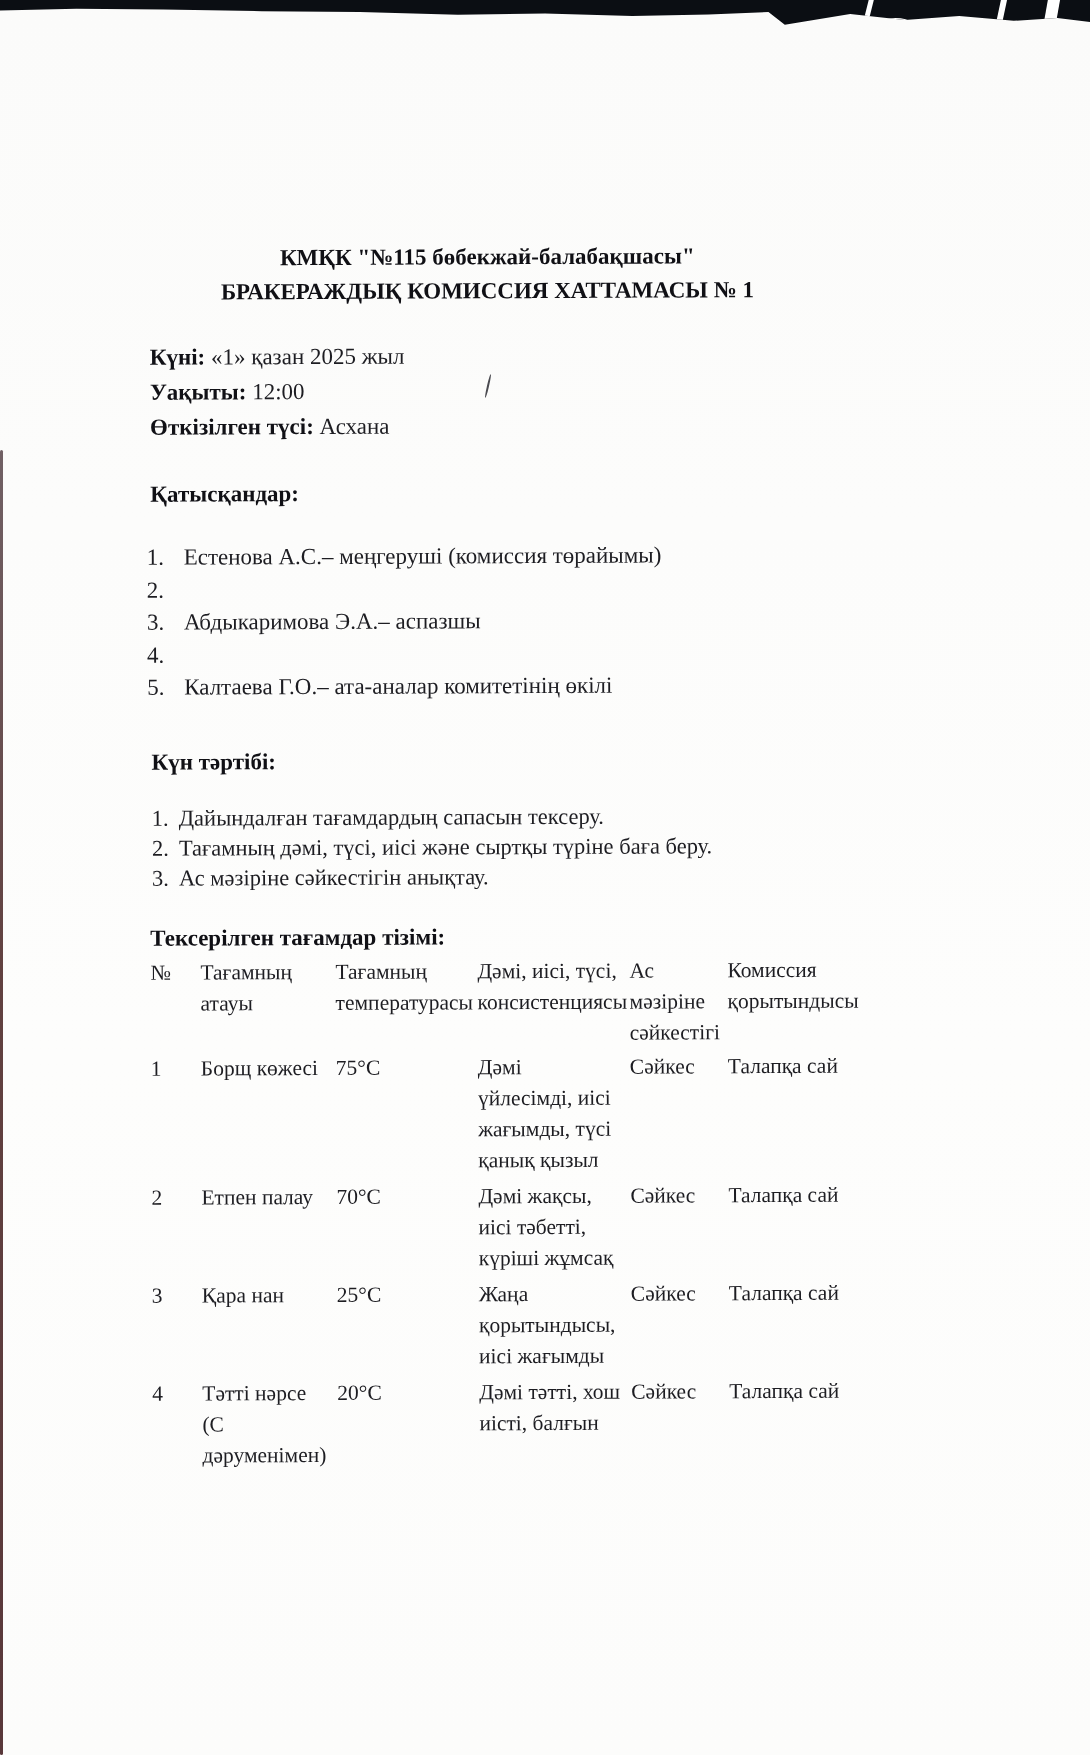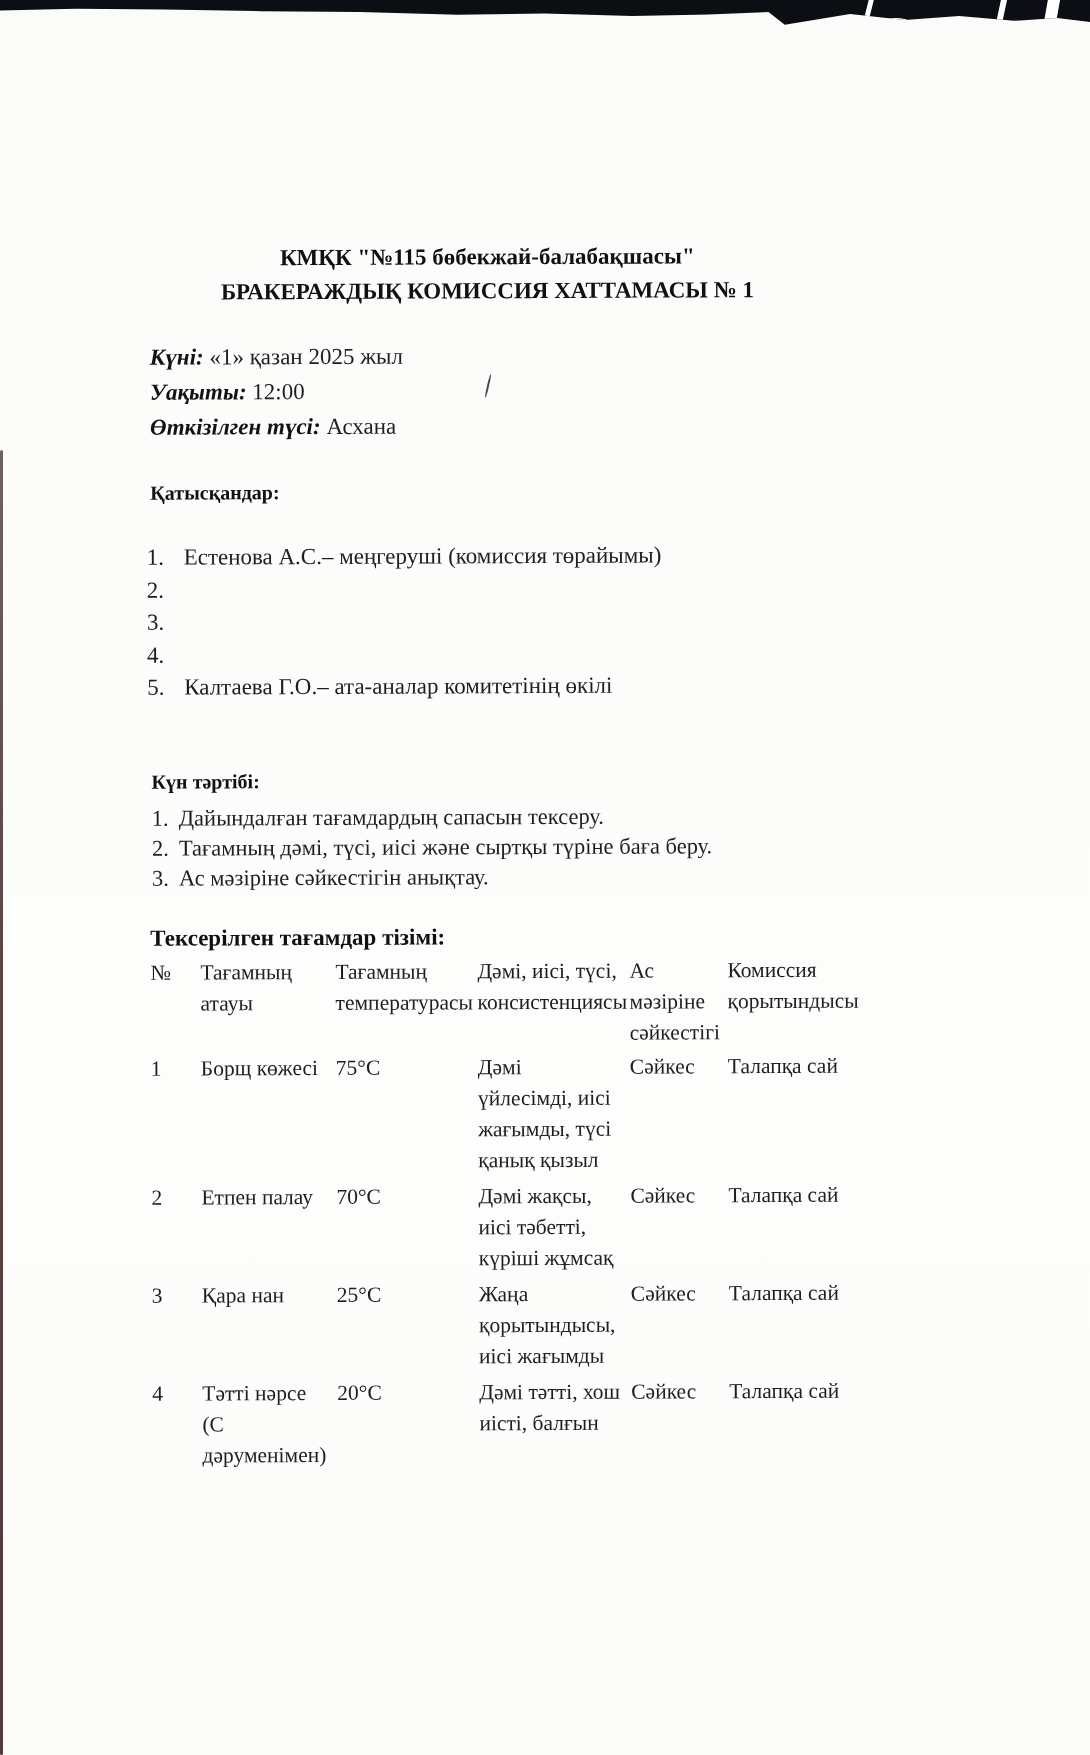--- a/index.html
+++ b/index.html
@@ -29,32 +29,32 @@
     position:absolute;left:0;top:450px;width:3px;height:1305px;
     background:linear-gradient(180deg,#58454a 0%,#46201f 40%,#3c1518 100%);
     border-radius:2px;opacity:.85;
   }
   .stray-mark{
     position:absolute;left:487px;top:374px;width:2px;height:24px;
     background:#4a4a50;border-radius:45%;transform:rotate(13deg);
   }
   
   .content{position:absolute;left:0;top:0;width:1090px;height:1755px;transform:rotate(-0.25deg);}
-  .b{font-weight:700;color:#111116;font-style:italic;}
+  .b{font-weight:700;color:#111116;}
   .title-block{
     position:absolute;left:0;top:240px;width:980px;
     text-align:center;font-weight:700;font-size:23px;line-height:34px;color:#101015;
   }
   .meta-block{position:absolute;left:152px;top:338px;font-size:23px;line-height:35px;}
-  .sec-heading{position:absolute;font-size:20px;font-weight:700;color:#101015;}
+  .sec-heading{position:absolute;font-size:23px;font-weight:700;color:#101015;}
   .participants-heading{left:152px;top:480px;}
   .plist{position:absolute;left:148px;top:540px;font-size:23px;line-height:32.5px;}
   .plist .row{display:flex;}
   .plist .num{width:37px;flex:0 0 37px;}
-  .agenda-heading{left:152px;top:748px;margin-top:21px;}
+  .agenda-heading{left:152px;top:748px;}
   .alist{position:absolute;left:152px;top:802px;font-size:22.5px;line-height:30px;}
   .alist .row{display:flex;}
   .alist .num{width:27px;flex:0 0 27px;}
   .table-section{position:absolute;left:150px;top:922px;width:720px;}
   .table-heading{font-size:23px;font-weight:700;line-height:30px;color:#101015;margin-bottom:4px;}
   table.dishes{border-collapse:collapse;table-layout:fixed;width:702px;}
   table.dishes th,table.dishes td{
     border:none;vertical-align:top;text-align:left;
     font-size:21.5px;line-height:31px;font-weight:400;
     padding:0 10px 3px 0;
@@ -104,20 +104,21 @@
     <div class="plist">
       <div class="row">
         <span class="num">1.</span>
         <span>Естенова А.С.– меңгеруші (комиссия төрайымы)</span>
       </div>
       <div class="row">
         <span class="num">2.</span>
       </div>
       <div class="row">
         <span class="num">3.</span>
+        <span>Абдыкаримова Э.А.– аспазшы</span>
       </div>
       <div class="row">
         <span class="num">4.</span>
       </div>
       <div class="row">
         <span class="num">5.</span>
         <span>Калтаева Г.О.– ата-аналар комитетінің өкілі</span>
       </div>
     </div>
 

